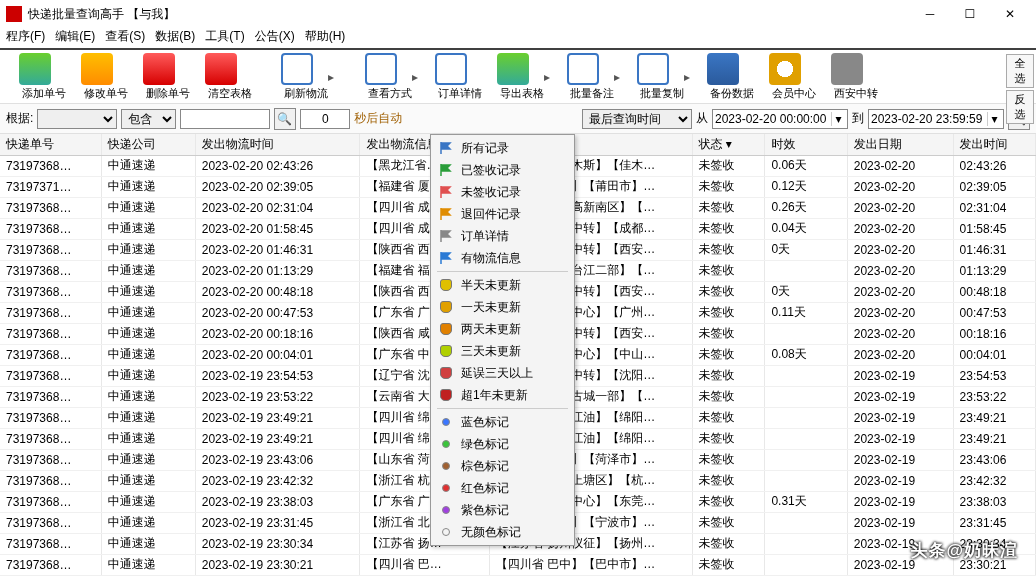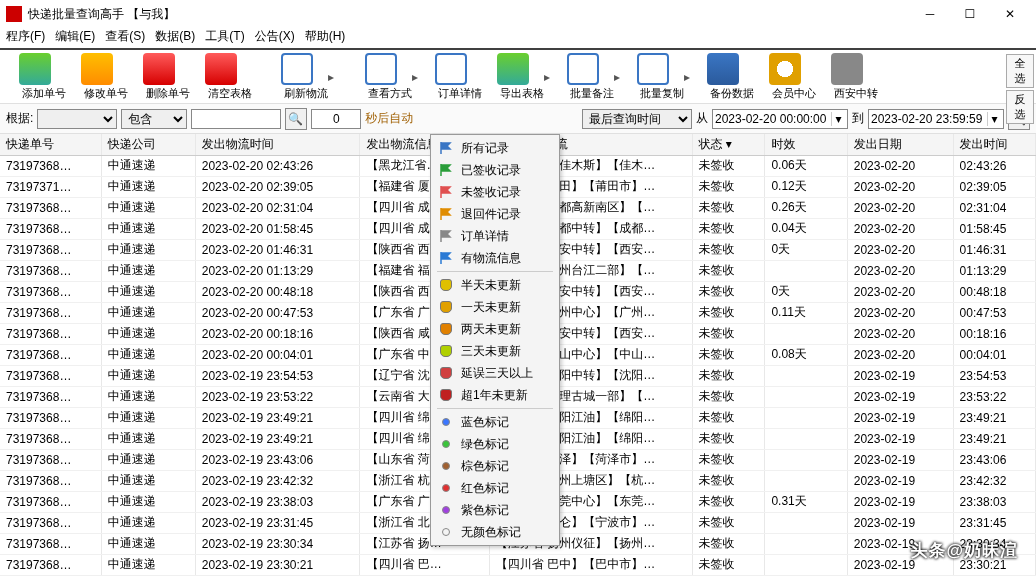--- a/index.html
+++ b/index.html
@@ -31,21 +31,21 @@
   .datebox { width:136px; height:20px; border:1px solid #888; display:flex; align-items:center; padding:0 2px; background:#fff;}
   .datebox .dd { margin-left:auto; width:14px; text-align:center; border-left:1px solid #ccc; cursor:pointer;}
 
   
   .grid { position: absolute; top: 134px; left: 0; right: 0; bottom: 0; overflow: hidden; }
   table { border-collapse: collapse; width: 100%; }
   th, td { height: 21px; border-right: 1px solid #e8e8e8; border-bottom: 1px solid #f0f0f0; padding: 0 6px; white-space: nowrap; overflow:hidden; text-overflow: ellipsis; }
   th { background: #f5f5f5; border-bottom: 1px solid #ccc; text-align: left; font-weight: normal; position:relative;}
 
   
-  .popup { position: absolute; top: 134px; left: 430px; width: 130px; background: #f4f4f4; border: 1px solid #999; padding: 2px; z-index: 50; box-shadow: 2px 2px 4px rgba(0,0,0,.2);}
+  .popup { position: absolute; top: 134px; left: 430px; width: 145px; background: #f4f4f4; border: 1px solid #999; padding: 2px; z-index: 50; box-shadow: 2px 2px 4px rgba(0,0,0,.2);}
   .popup .mrow { display: flex; align-items: center; height: 22px; padding: 0 6px 0 4px; cursor: pointer; }
   .popup .micon { width: 18px; height: 16px; margin-right: 6px; display:flex; align-items:center; justify-content:center; }
   .popup .sep { height:1px; background:#ccc; margin:2px 4px; }
   .dot { width:8px; height:8px; border-radius:50%; }
 
   .watermark { position:absolute; right:18px; bottom:14px; font-size:17px; color:#fff; text-shadow:0 0 3px #000,0 0 3px #000; pointer-events:none; font-weight:bold; letter-spacing:1px;}
 
   
   .ic-green{background:linear-gradient(#6acf2e,#3a9)}
   .ic-orange{background:linear-gradient(#ffbf00,#ff8c00)}
@@ -138,21 +138,21 @@
     </div>
     <div class="tb-right">
     <div>全选</div>
     <div>反选</div>
   </div>
 </div>
 
 <div class="filterbar">
   <span>根据:</span>
   <select style="width:80px"></select>
-  <select style="width:66px"><option>包含</option></select>
+  <select style="width:55px"><option>包含</option></select>
   <input type="text" style="width: 90px;" value="">
   <div class="sq">
       <span>🔍</span>
     </div>
   <input type="text" style="width: 50px; text-align: center;" value="0">
   <span style="color:#a16207">秒后自动</span>
   <div style="flex:1"></div>
   <select style="width:110px"><option>最后查询时间</option></select>
   <span>从</span>
   <div class="datebox">

